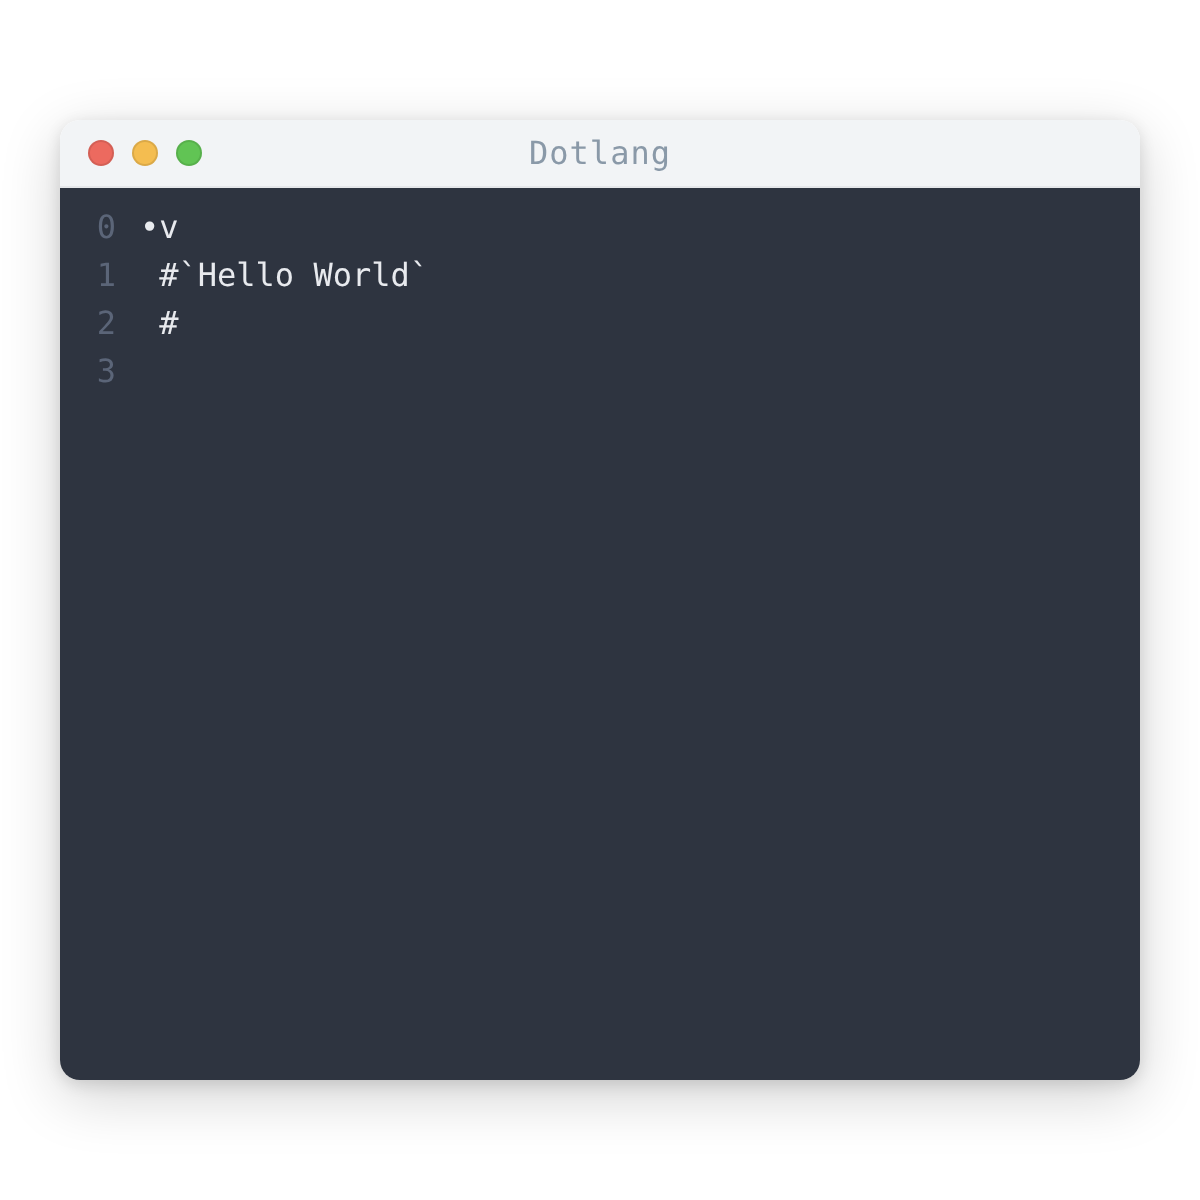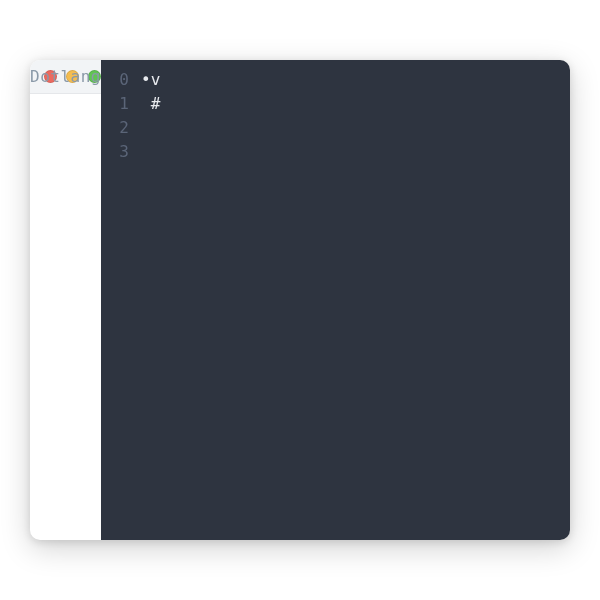--- a/index.html
+++ b/index.html
@@ -17,21 +17,21 @@
       font-family: 'SF Mono', 'Monaco', 'Menlo', 'Consolas', monospace;
     }
     .window {
       width: 540px;
       height: 480px;
       background: #ffffff;
       border-radius: 10px;
       box-shadow: 0 8px 30px rgba(0,0,0,0.18), 0 2px 8px rgba(0,0,0,0.12);
       overflow: hidden;
       display: flex;
-      flex-direction: row;
+      flex-direction: column;
     }
     .titlebar {
       height: 34px;
       background: #f2f4f6;
       border-bottom: 1px solid #e5e7ea;
       display: flex;
       align-items: center;
       position: relative;
       flex-shrink: 0;
     }
@@ -102,18 +102,19 @@
 
   <div class="editor">
     <div class="gutter">
       <div class="gutter-line">0</div>
       <div class="gutter-line">1</div>
       <div class="gutter-line">2</div>
       <div class="gutter-line">3</div>
     </div>
     <div class="code">
       <div class="code-line">•v</div>
+      <div class="code-line"> #`Hello World`</div>
       <div class="code-line"> #</div>
       <div class="code-line"></div>
     </div>
   </div>
 
 </div>
 
 </body></html>

